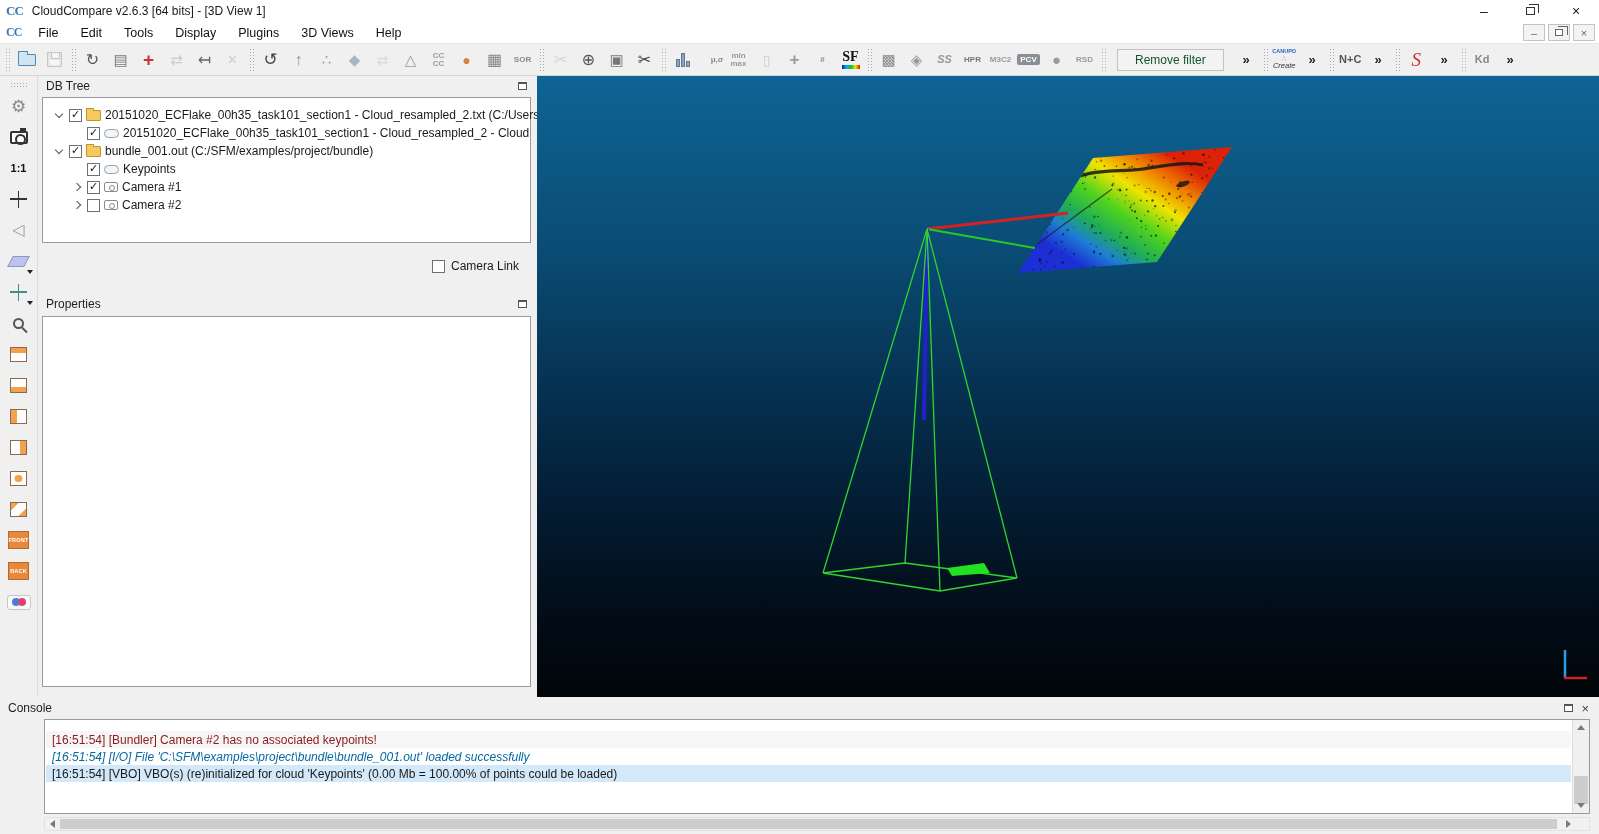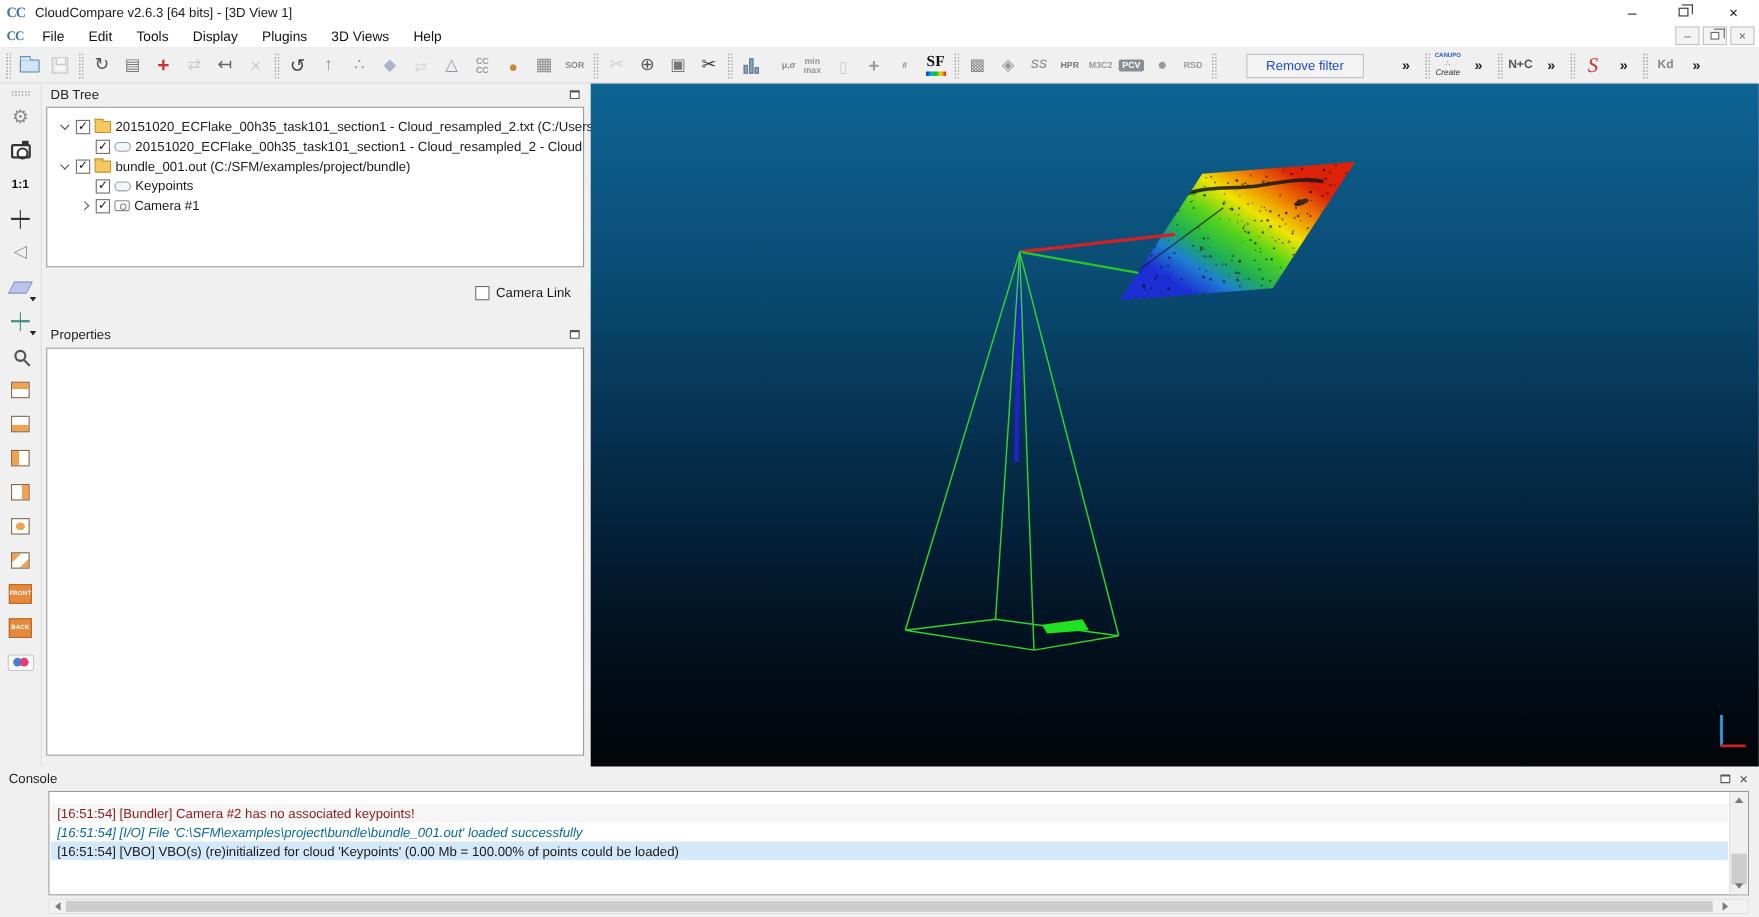--- a/index.html
+++ b/index.html
@@ -27,21 +27,21 @@
 
 
 #toolbar{left:0;top:44px;width:1599px;height:32px;background:#f0f0f0;border-bottom:1px solid #d8d8d8;display:flex;align-items:center;padding-left:2px;overflow:hidden}
 .tbh{width:5px;height:24px;margin:0 3px;flex:none;background-image:radial-gradient(#adadad 26%,transparent 30%);background-size:3px 3px}
 .tb-group{display:flex;align-items:center;gap:1px;flex:none}
 .tbi{width:27px;height:26px;display:flex;align-items:center;justify-content:center;position:relative;flex:none}
 .tbi.dis{opacity:.42}
 .chip{font-size:8px;font-weight:bold;line-height:.95;text-align:center;white-space:pre}
 .chip.big{font-size:11px}
 .chip.pad{padding:2px 3px;border-radius:2px}
-.tb-button{margin:0 24px;padding:3px 17px;font-size:12px;color:#1d4ed8;border:1px solid #c2c2c2;background:#f3f3f3;font-family:inherit;white-space:nowrap}
+.tb-button{margin:0 8px;padding:3px 17px;font-size:12px;color:#14532d;border:1px solid #c2c2c2;background:#f3f3f3;font-family:inherit;white-space:nowrap}
 .icon-folder{width:18px;height:12px;background:#cfe4f4;border:1px solid #58a;border-radius:1px;position:relative}
 .icon-folder::before{content:"";position:absolute;left:-1px;top:-4px;width:8px;height:3px;background:#cfe4f4;border:1px solid #58a;border-bottom:none;border-radius:1px 1px 0 0}
 .icon-floppy{width:15px;height:15px;background:#dcdcdc;border:1px solid #909090;position:relative}
 .icon-floppy::before{content:"";position:absolute;left:3px;top:0;width:7px;height:5px;background:#fff;border:1px solid #909090;border-top:none}
 .icon-floppy::after{content:"";position:absolute;left:2px;bottom:1px;width:9px;height:5px;background:#fff}
 .icon-bars{display:flex;align-items:flex-end;gap:1px;height:15px}
 .icon-bars i{display:block;width:4px;background:#8aa3c0;border:1px solid #647a94}
 .icon-sf{display:flex;flex-direction:column;align-items:center;gap:1px}
 .icon-sf .sftxt{font-weight:bold;font-size:14px;line-height:1;font-family:"Liberation Serif",serif;color:#111}
 .icon-sf .sfbar{width:18px;height:4px;background:linear-gradient(90deg,#0020c0,#00b0f0,#10c020,#f0e000,#e01010)}
@@ -435,20 +435,28 @@
         <span class="t-cloud"></span>
         <span>Keypoints</span>
       </div>
       <div class="trow" style="padding-left: 28px;">
         <span class="exp closed">
           <i></i>
         </span>
         <span class="cb on"></span>
         <span class="t-cam"></span>
         <span>Camera #1</span>
+      </div>
+      <div class="trow" style="padding-left: 28px;">
+        <span class="exp closed">
+          <i></i>
+        </span>
+        <span class="cb"></span>
+        <span class="t-cam"></span>
+        <span>Camera #2</span>
       </div>
     </div>
   <div id="camlink">
     <span class="cb"></span>
     <span>Camera Link</span>
   </div>
   <div class="panel-hdr" id="props-hdr">
     <span>Properties</span>
     <span class="hdr-btns">
         <span class="gl-float"></span>

